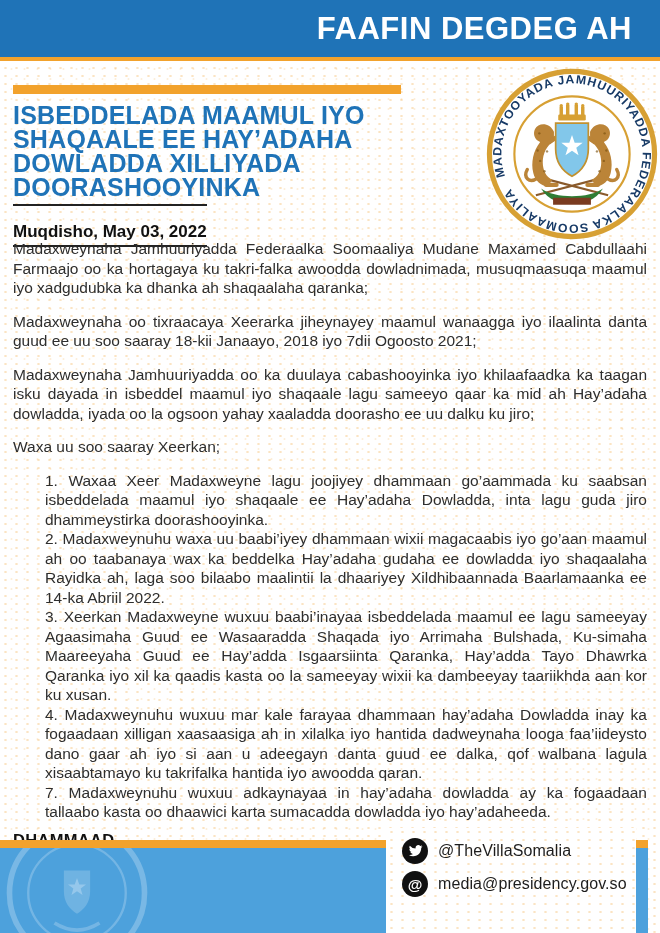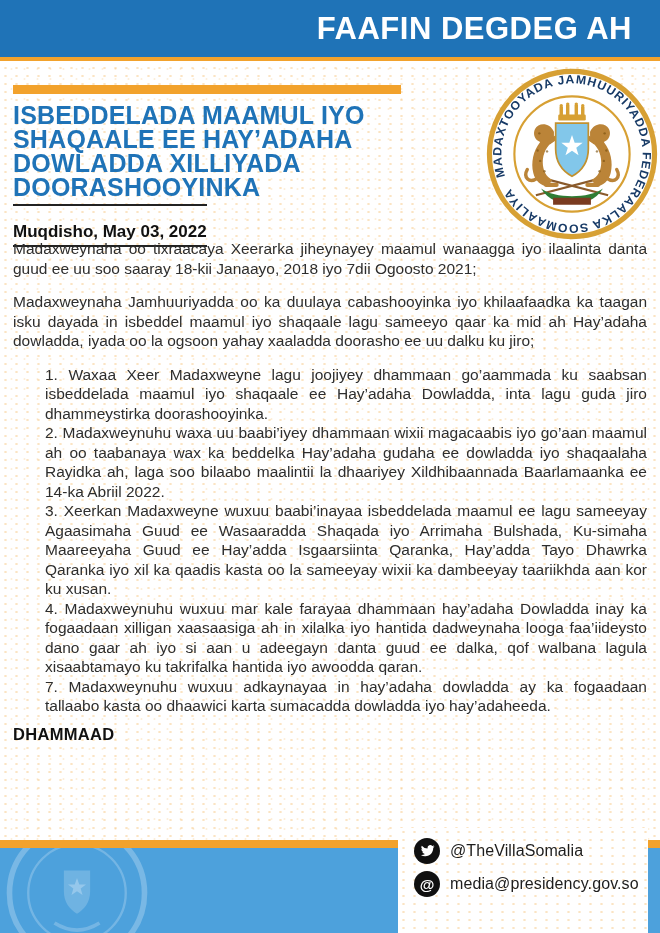--- a/index.html
+++ b/index.html
@@ -27,21 +27,21 @@
   
   .seal{position:absolute;left:486px;top:68px;width:172px;height:172px;}
   
   .body-text{position:absolute;left:13px;top:239px;width:634px;color:#2e2e2e;
     font-size:15.5px;line-height:19.5px;text-align:justify;}
   .body-text p{margin:0 0 14px 0;}
   .decree-list{margin:12px 0 0 32px;}
   .decree-list p{margin:0;}
   .closing{font-weight:800;font-size:16.5px;margin-top:9px;letter-spacing:.3px;color:#111;}
   
-  .footer{position:absolute;left:0;right:0;bottom:0;height:93px;}
+  .footer{position:absolute;left:0;right:12px;bottom:0;height:93px;}
   .footer-orange{position:absolute;top:0;left:0;right:0;height:8px;background:var(--orange,#f2a22c);}
   .footer-blue{position:absolute;top:8px;bottom:0;left:0;right:0;background:var(--light-blue,#4da1dc);overflow:hidden;}
   .watermark{position:absolute;left:2px;top:-30px;width:150px;height:150px;opacity:.55;}
   .contact-box{position:absolute;right:12px;bottom:0;top:-12px;width:250px;
     background-color:#fff;
     background-image:radial-gradient(rgba(242,166,56,.30) 1.1px, transparent 1.4px);
     background-size:11px 8px;
     padding:10px 0 0 16px;box-sizing:border-box;}
   .contact-row{display:flex;align-items:center;gap:10px;margin-bottom:7px;}
   .contact-icon{flex:0 0 26px;width:26px;height:26px;border-radius:50%;background:#101010;
@@ -99,22 +99,24 @@
       <circle cx="105" cy="42" r="2"></circle>
         <circle cx="112.5" cy="44" r="2"></circle>
     </g>
     <path d="M81 64 h38 v30 c0 16 -8 26 -19 32 c-11 -6 -19 -16 -19 -32 Z" fill="#82c7ea" stroke="#c2912f" stroke-width="2"></path>
     <polygon points="100,78 103.1,86.8 112.4,87.0 105,92.6 107.6,101.5 100,96.2 92.4,101.5 95.1,92.6 87.6,87.0 96.9,86.8" fill="#ffffff"></polygon>
     <path d="M64 140 C80 152 120 152 136 140 C128 154 112 158 100 158 C88 158 72 154 64 140 Z" fill="#2e7d33"></path>
     <path d="M78 151 h44 v8 h-44 z" fill="#7a3b20"></path>
   </svg>
 
   <section class="body-text">
+    <p>Madaxweynaha Jamhuuriyadda Federaalka Soomaaliya Mudane Maxamed Cabdullaahi Farmaajo oo ka hortagaya ku takri-falka awoodda dowladnimada, musuqmaasuqa maamul iyo xadgudubka ka dhanka ah shaqaalaha qaranka;</p>
     <p>Madaxweynaha oo tixraacaya Xeerarka jiheynayey maamul wanaagga iyo ilaalinta danta guud ee uu soo saaray 18-kii Janaayo, 2018 iyo 7dii Ogoosto 2021;</p>
     <p>Madaxweynaha Jamhuuriyadda oo ka duulaya cabashooyinka iyo khilaafaadka ka taagan isku dayada in isbeddel maamul iyo shaqaale lagu sameeyo qaar ka mid ah Hay’adaha dowladda, iyada oo la ogsoon yahay xaaladda doorasho ee uu dalku ku jiro;</p>
+    <p>Waxa uu soo saaray Xeerkan;</p>
     <div class="decree-list">
       <p>1. Waxaa Xeer Madaxweyne lagu joojiyey dhammaan go’aammada ku saabsan isbeddelada maamul iyo shaqaale ee Hay’adaha Dowladda, inta lagu guda jiro dhammeystirka doorashooyinka.</p>
       <p>2. Madaxweynuhu waxa uu baabi’iyey dhammaan wixii magacaabis iyo go’aan maamul ah oo taabanaya wax ka beddelka Hay’adaha gudaha ee dowladda iyo shaqaalaha Rayidka ah, laga soo bilaabo maalintii la dhaariyey Xildhibaannada Baarlamaanka ee 14-ka Abriil 2022.</p>
       <p>3. Xeerkan Madaxweyne wuxuu baabi’inayaa isbeddelada maamul ee lagu sameeyay Agaasimaha Guud ee Wasaaradda Shaqada iyo Arrimaha Bulshada, Ku-simaha Maareeyaha Guud ee Hay’adda Isgaarsiinta Qaranka, Hay’adda Tayo Dhawrka Qaranka iyo xil ka qaadis kasta oo la sameeyay wixii ka dambeeyay taariikhda aan kor ku xusan.</p>
       <p>4. Madaxweynuhu wuxuu mar kale farayaa dhammaan hay’adaha Dowladda inay ka fogaadaan xilligan xaasaasiga ah in xilalka iyo hantida dadweynaha looga faa’iideysto dano gaar ah iyo si aan u adeegayn danta guud ee dalka, qof walbana lagula xisaabtamayo ku takrifalka hantida iyo awoodda qaran.</p>
       <p>7. Madaxweynuhu wuxuu adkaynayaa in hay’adaha dowladda ay ka fogaadaan tallaabo kasta oo dhaawici karta sumacadda dowladda iyo hay’adaheeda.</p>
     </div>
     <div class="closing">DHAMMAAD</div>
   </section>
 

